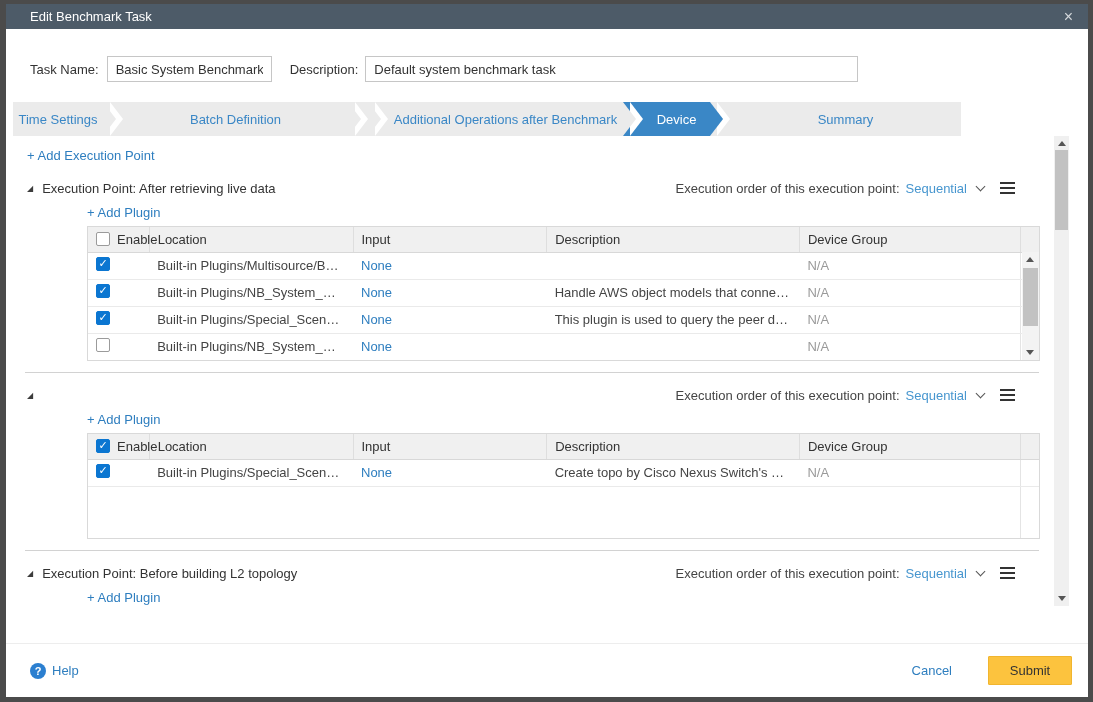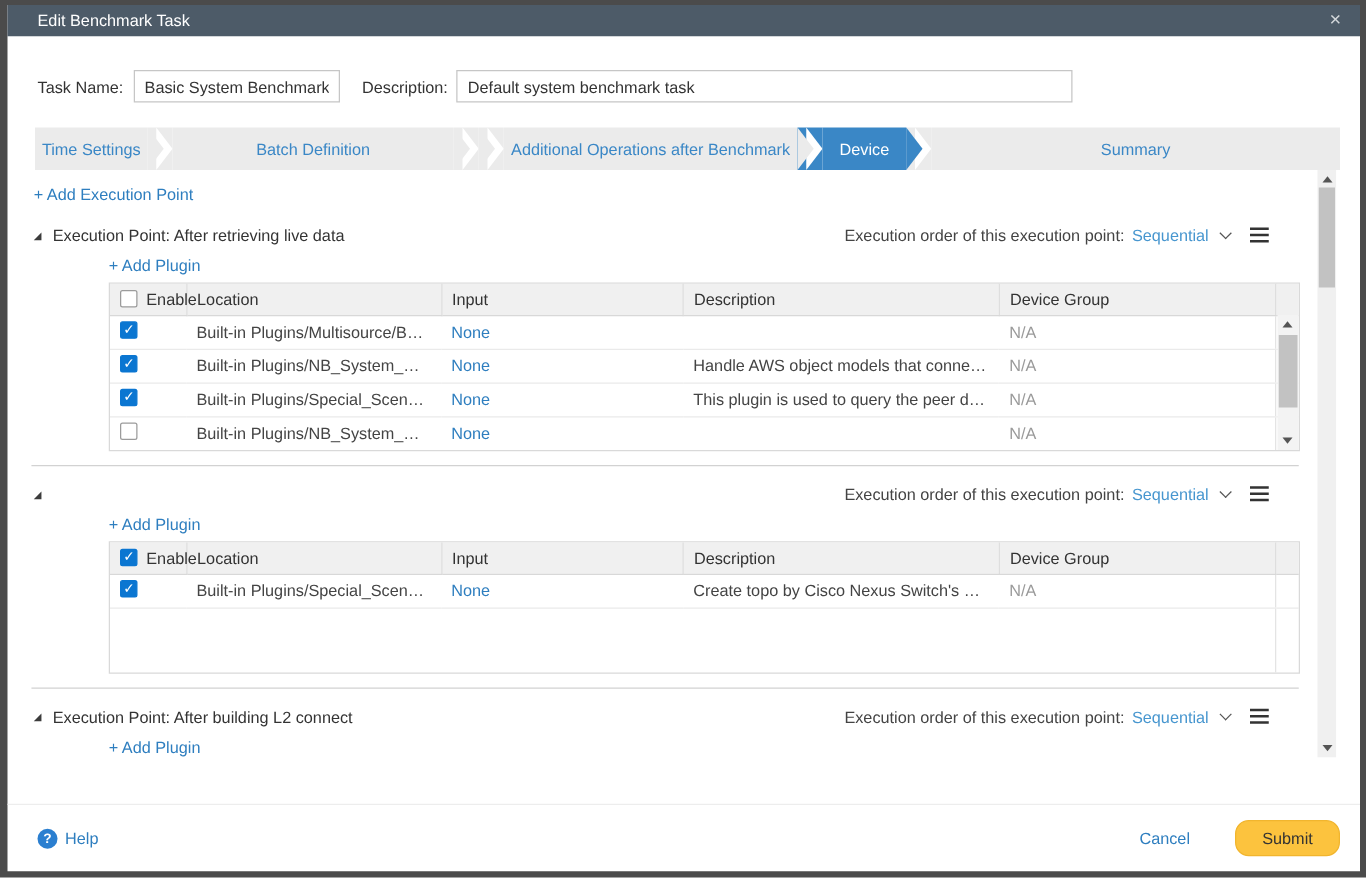--- a/index.html
+++ b/index.html
@@ -18,21 +18,21 @@
   .titlebar{height:25px; background:var(--titlebar); color:#fff; display:flex; align-items:center; padding:0 15px 0 24px; font-size:13px;}
   .titlebar .close{margin-left:auto; color:#d4d8db; font-size:16px; line-height:1; cursor:pointer;}
   
   .form-row{display:flex; align-items:center; margin:27px 0 0 24px;}
   .form-row label{color:#333;}
   .txt{border:1px solid #c6c6c6; height:26px; padding:0 8px; font-size:13px; color:#333; font-family:inherit; background:#fff;}
   .txt.task{width:165px; margin-left:8px;}
   .form-row .desc-label{margin-left:18px;}
   .txt.descr{width:493px; margin-left:7px;}
   
-  .tabbar{display:flex; height:34px; margin:20px 19px 0 22px; width:1044px;}
+  .tabbar{display:flex; height:34px; margin:20px 19px 0 7px; width:948px;}
   .tab{background:var(--tabbar); color:var(--accent); display:flex; align-items:center; justify-content:center; font-size:13px; cursor:pointer; white-space:nowrap;}
   .tab.active{background:var(--accent); color:#fff; position:relative; z-index:3;}
   .tab.active .tip{position:absolute; left:100%; top:0; width:0; height:0;
     border-top:17px solid transparent; border-bottom:17px solid transparent; border-left:13px solid var(--accent);}
   .sep{position:relative; width:20px; background:var(--tabbar); overflow:hidden;}
   .sep::before{content:""; position:absolute; left:7px; top:0; width:0; height:0;
     border-top:17px solid transparent; border-bottom:17px solid transparent; border-left:13px solid #fff;}
   .sep::after{content:""; position:absolute; left:0; top:0; width:0; height:0;
     border-top:17px solid transparent; border-bottom:17px solid transparent; border-left:13px solid var(--tabbar);}
   .sep.to-active{background:var(--accent);}
@@ -79,21 +79,21 @@
   .tbl-scroll{right:0; top:25px; bottom:0; width:17px; background:#f3f3f3;}
   .tbl-scroll .thumb{top:16px; height:58px;}
   .divider{height:1px; background:#d2d2d2; margin:11px 14px 0 0;}
   
   .footer{position:absolute; left:0; bottom:0; width:100%; height:54px; display:flex; align-items:center; padding:0 16px 0 24px; border-top:1px solid #ededed;}
   .help{display:flex; align-items:center; cursor:pointer;}
   .help .qicon{width:16px; height:16px; border-radius:50%; background:#2b7fd0; color:#fff; font-size:11px; font-weight:bold; display:flex; align-items:center; justify-content:center; margin-right:6px;}
   .help span.lbl{color:var(--link);}
   .footer .spacer{flex:1;}
   .cancel{color:var(--link); cursor:pointer; margin-right:36px;}
-  .submit{background:var(--submit); border:1px solid #f1b52e; border-radius:11px; width:84px; height:29px; font-size:13px; color:#333; font-family:inherit; cursor:pointer;}
+  .submit{background:var(--submit); border:1px solid #f1b52e; border-radius:1px; width:84px; height:29px; font-size:13px; color:#333; font-family:inherit; cursor:pointer;}
 </style>
 </head>
 <body>
 
 <div class="modal">
 
   <div class="titlebar">
     <span>Edit Benchmark Task</span>
     <span class="close">×</span>
   </div>
@@ -274,21 +274,21 @@
           </tr>
         </tbody>
           </table>
       </div>
 
       <div class="divider"></div>
 
       
       <div class="sec-head">
         <span class="tri">◢</span>
-        <span class="sec-title">Execution Point: After building L2 connect</span>
+        <span class="sec-title">Execution Point: Before building L2 topology</span>
         <span class="order">
           <span>Execution order of this execution point:</span>
           <span class="val">Sequential</span>
           <i class="chev"></i>
           <span class="burger">
               <i></i>
               <i></i>
               <i></i>
             </span>
         </span>

